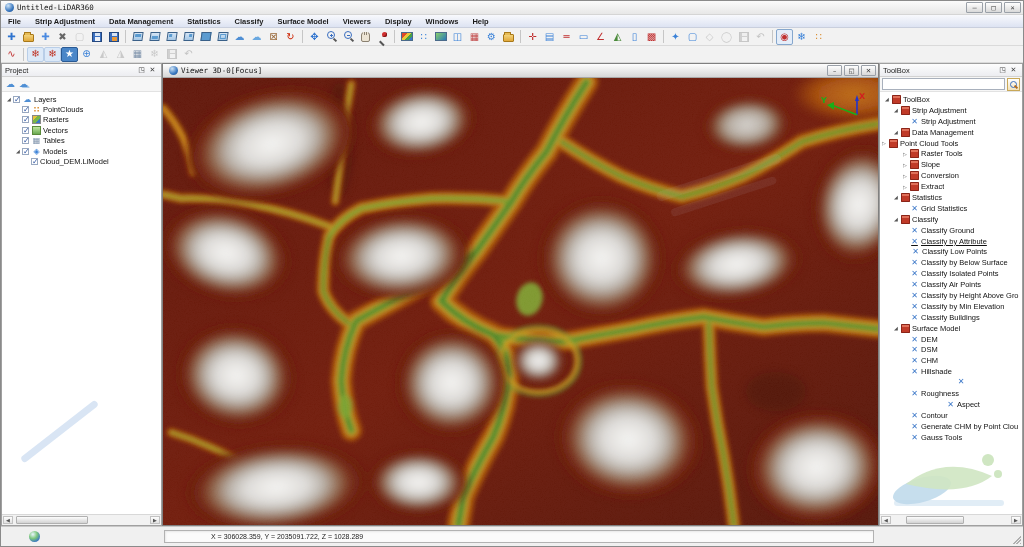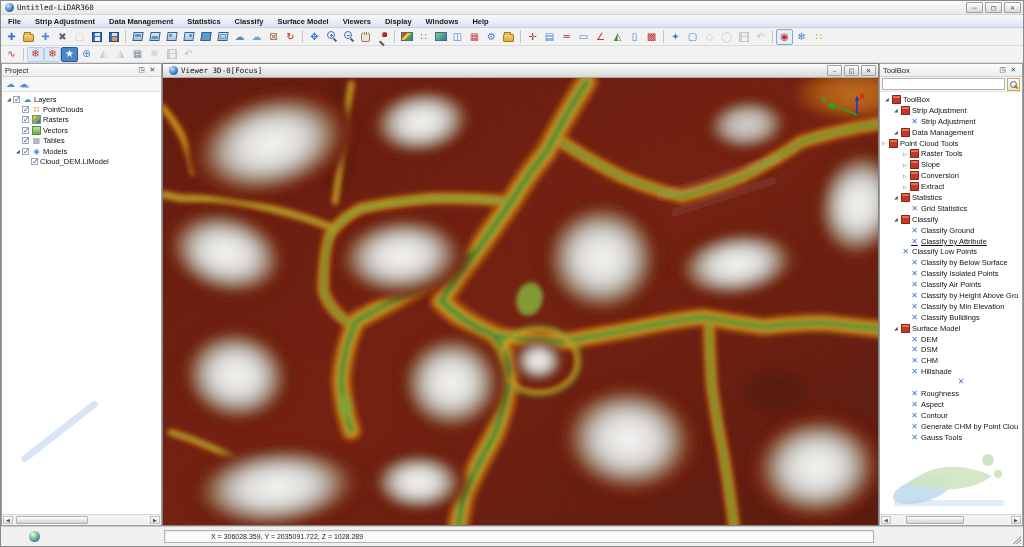--- a/index.html
+++ b/index.html
@@ -626,21 +626,21 @@
           <div class="trow" style="padding-left: 21px;">
             <span class="exp"></span>
             <span class="ti ti-tool"></span>
             <span class="tlabel">Classify Ground</span>
           </div>
           <div class="trow" style="padding-left: 21px; text-decoration: underline;">
             <span class="exp"></span>
             <span class="ti ti-tool"></span>
             <span class="tlabel">Classify by Attribute</span>
           </div>
-          <div class="trow" style="padding-left: 12px; align-items: center;">
+          <div class="trow" style="padding-left: 22px; align-items: center;">
             <span class="exp"></span>
             <span class="ti ti-tool"></span>
             <span class="tlabel">Classify Low Points</span>
           </div>
           <div class="trow" style="padding-left: 21px;">
             <span class="exp"></span>
             <span class="ti ti-tool"></span>
             <span class="tlabel">Classify by Below Surface</span>
           </div>
           <div class="trow" style="padding-left: 21px;">
@@ -696,21 +696,21 @@
           <div class="trow" style="padding-left: 21px; flex-direction: column;">
             <span class="exp"></span>
             <span class="ti ti-tool"></span>
             <span class="tlabel">Slope</span>
           </div>
           <div class="trow" style="padding-left: 21px;">
             <span class="exp"></span>
             <span class="ti ti-tool"></span>
             <span class="tlabel">Roughness</span>
           </div>
-          <div class="trow" style="padding-left: 21px;">
+          <div class="trow" style="padding-left: 21px; margin-left: 36px;">
             <span class="exp"></span>
             <span class="ti ti-tool"></span>
             <span class="tlabel">Aspect</span>
           </div>
           <div class="trow" style="padding-left: 21px;">
             <span class="exp"></span>
             <span class="ti ti-tool"></span>
             <span class="tlabel">Contour</span>
           </div>
           <div class="trow" style="padding-left: 21px;">

